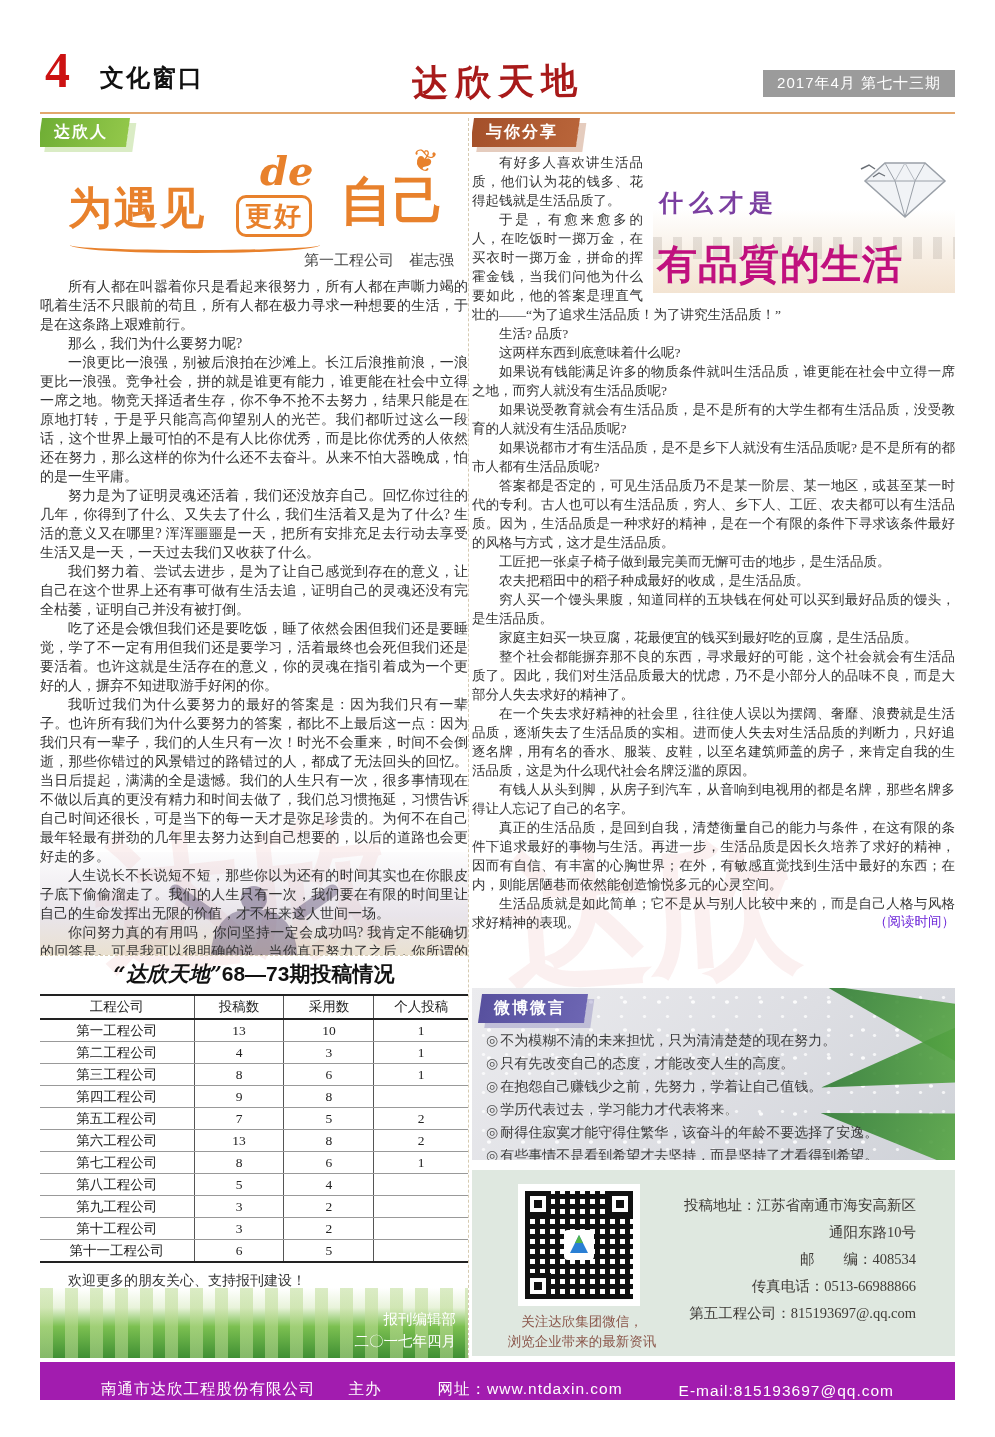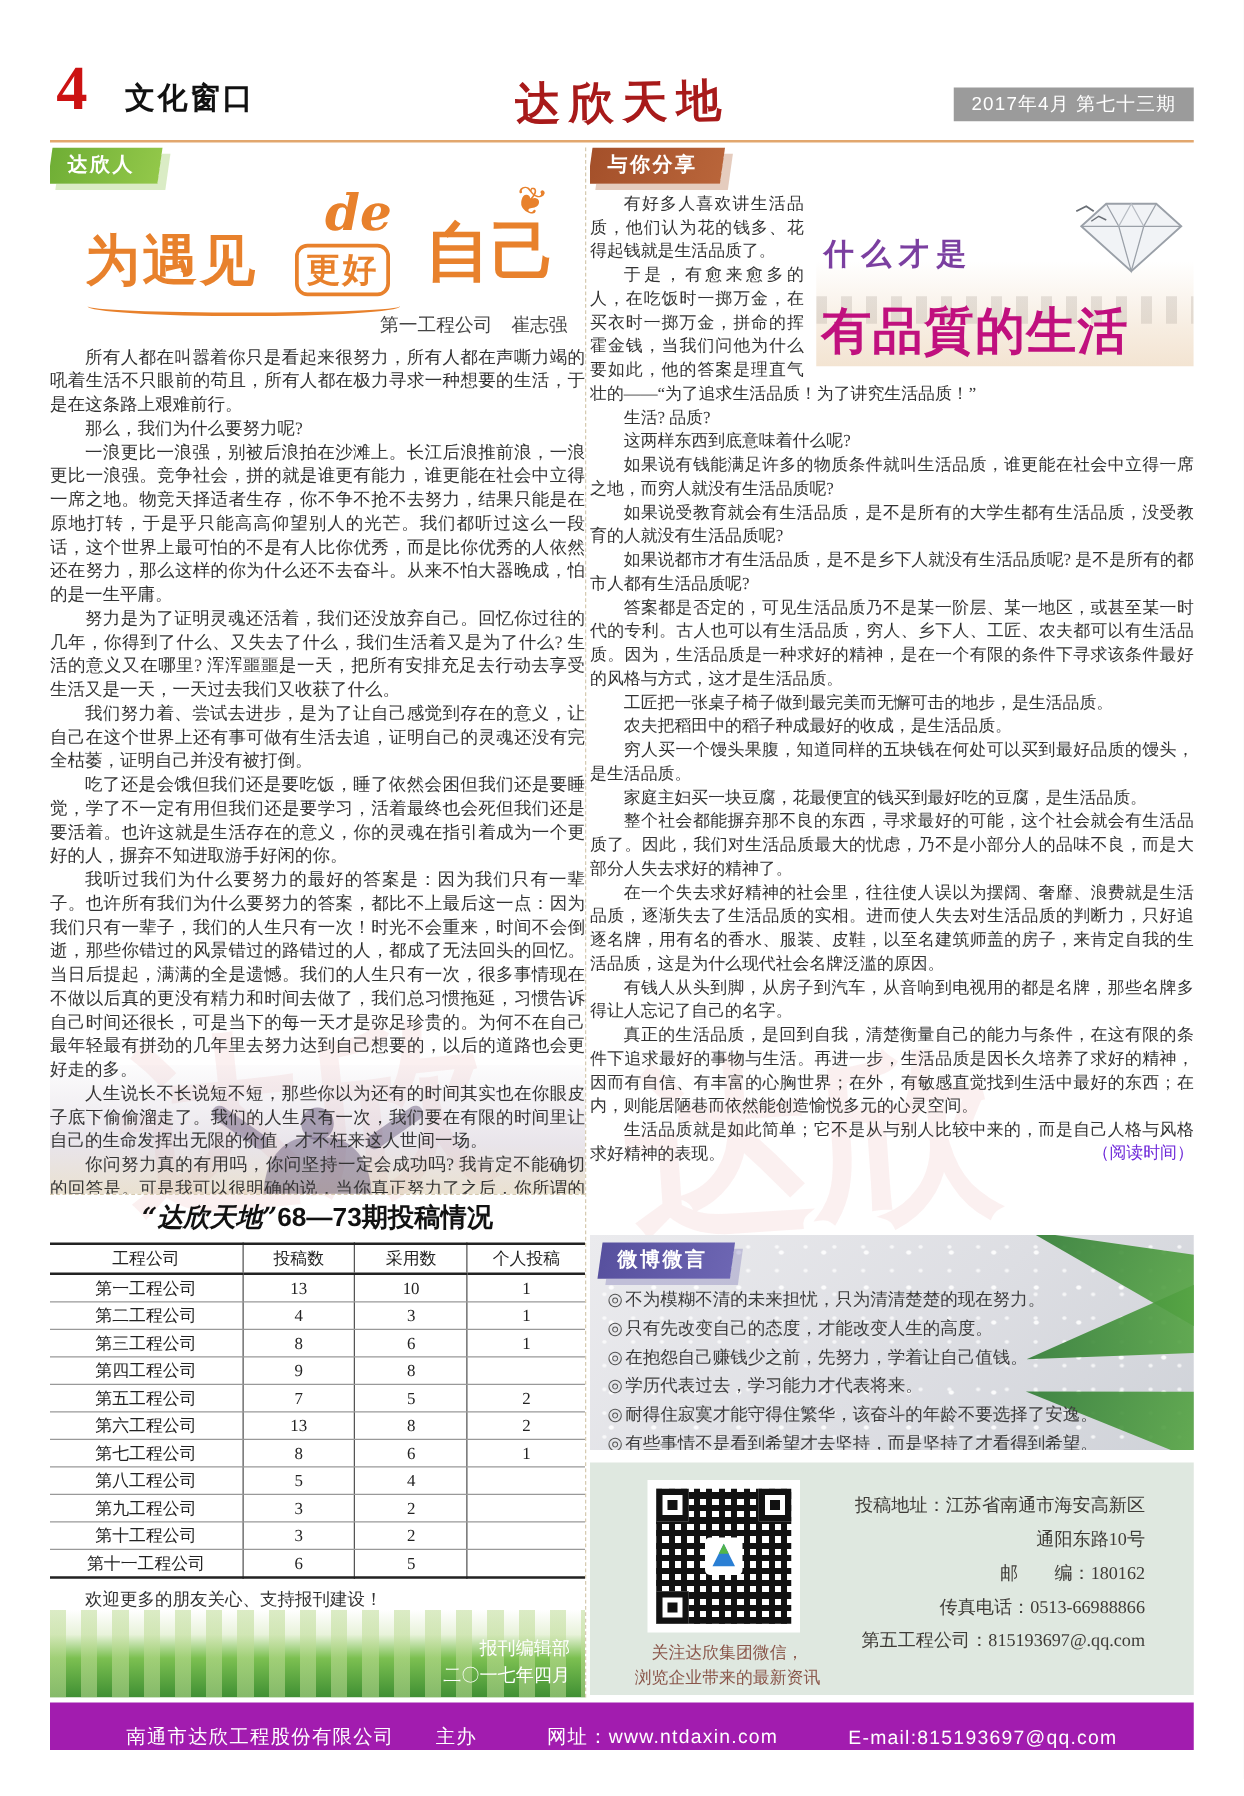--- a/index.html
+++ b/index.html
@@ -326,21 +326,21 @@
         </span>
       </div>
     </div>
     <div class="qr-caption">
       <div>关注达欣集团微信，</div>
       <div>浏览企业带来的最新资讯</div>
     </div>
     <div class="contact-info">
       <div class="row"><span>投稿地址：</span><span>江苏省南通市海安高新区</span></div>
       <div class="row indent"><span>通阳东路10号</span></div>
-      <div class="row"><span>邮　　编：</span><span>180162</span></div>
+      <div class="row"><span>邮　　编：</span><span>408534</span></div>
       <div class="row"><span>传真电话：</span><span>0513-66988866</span></div>
       <div class="row"><span>第五工程公司：</span><span>815193697@.qq.com</span></div>
     </div>
   </div>
 
   <div class="footer">
     <span>南通市达欣工程股份有限公司　　主办</span>
     <span>网址：www.ntdaxin.com</span>
     <span>E-mail:815193697@qq.com</span>
   </div>

